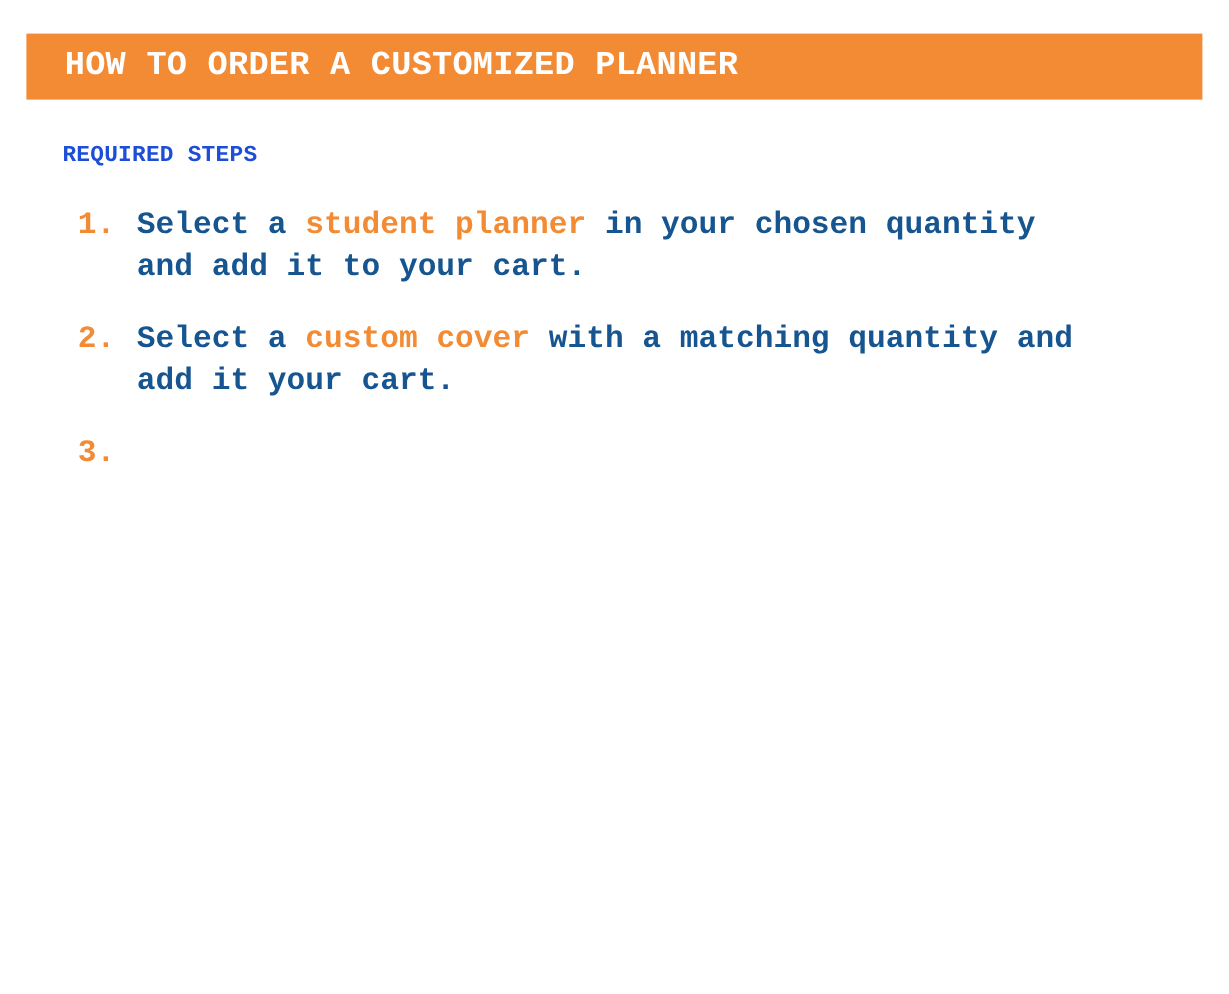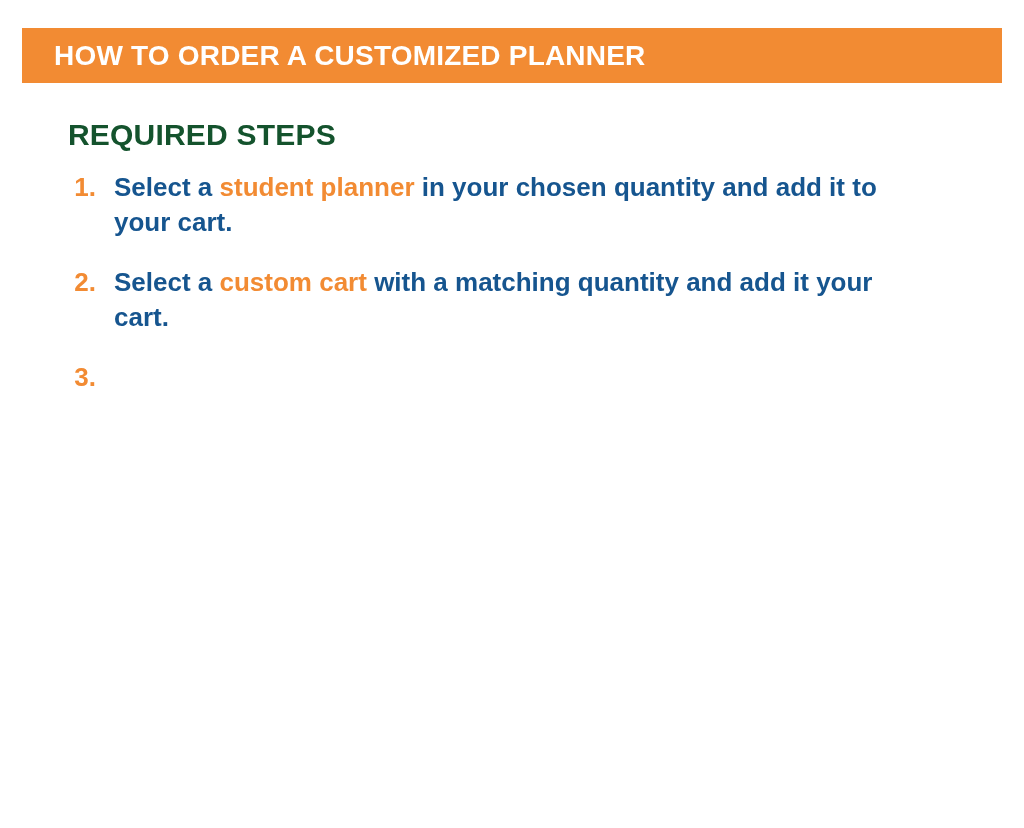--- a/index.html
+++ b/index.html
@@ -12,20 +12,21 @@
     background: #ffffff;
     font-family: "Liberation Sans", sans-serif;
     overflow: hidden;
   }
   .page {
     position: relative;
     width: 1024px;
     height: 632px;
     background: #ffffff;
     box-sizing: border-box;
+    font-family: Liberation Mono, monospace;
   }
   .header-bar {
     position: absolute;
     left: 22px;
     top: 28px;
     width: 980px;
     height: 55px;
     background: #F28B33;
     display: flex;
     align-items: center;
@@ -33,24 +34,24 @@
   .header-title {
     color: #ffffff;
     font-size: 28px;
     font-weight: bold;
     letter-spacing: 0.2px;
     padding-left: 32px;
     line-height: 1;
   }
   .section-title {
     position: absolute;
-    left: 68px;
+    left: 52px;
     top: 118px;
-    color: #14532d;
-    font-size: 30px;
+    color: #1d4ed8;
+    font-size: 19px;
     font-weight: bold;
     letter-spacing: 0.2px;
   }
   .steps {
     position: absolute;
     left: 56px;
     top: 170px;
     width: 900px;
   }
   .step {
@@ -95,21 +96,21 @@
 
   <div class="steps">
 
     <div class="step">
       <div class="step-number">1.</div>
       <div class="step-text"><span>Select a </span><span class="hl">student planner</span><span> in your chosen quantity and add it to your cart.</span></div>
     </div>
 
     <div class="step">
       <div class="step-number">2.</div>
-      <div class="step-text"><span>Select a </span><span class="hl">custom cart</span><span> with a matching quantity and add it your cart.</span></div>
+      <div class="step-text"><span>Select a </span><span class="hl">custom cover</span><span> with a matching quantity and add it your cart.</span></div>
     </div>
 
     <div class="step">
       <div class="step-number">3.</div>
     </div>
 
   </div>
 
 </div>
 

